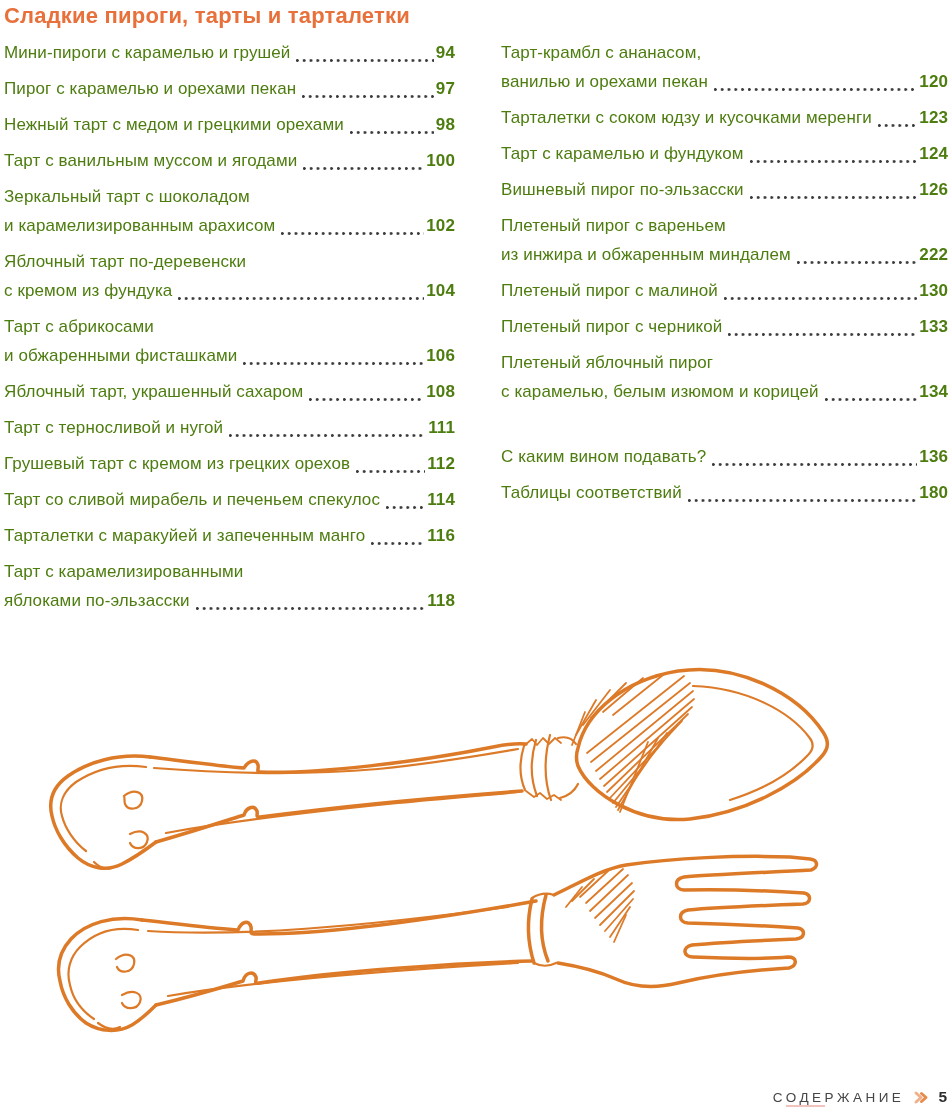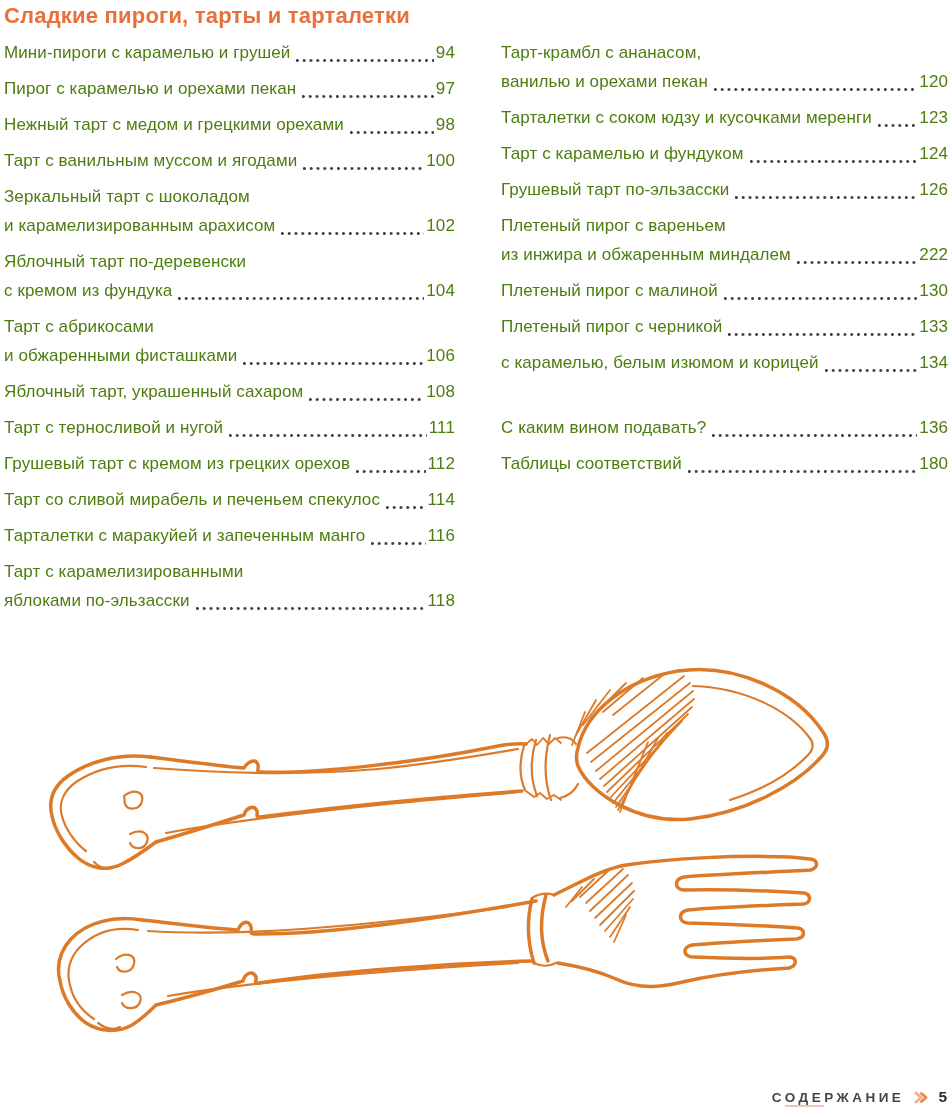--- a/index.html
+++ b/index.html
@@ -9,29 +9,29 @@
   .col{width:459px;}
   .col.right{width:455px;padding-top:36px;}
   .h1{margin:0 0 8px 0;font-size:22px;font-weight:bold;line-height:28px;letter-spacing:0.2px;color:#e8703a;}
   .toc-entry{margin-bottom:7px;}
   .toc-line{font-size:17px;line-height:29px;letter-spacing:0.1px;color:#4d7c0f;}
   .toc-line.flex{display:flex;align-items:baseline;}
   .toc-line .t{white-space:nowrap;}
   .leader{flex:1 1 auto;min-width:14px;height:3px;align-self:flex-end;margin:0 2px 5px 6px;
     background-image:radial-gradient(circle at 1.4px 1.5px,#3c3c3e 1.25px,rgba(0,0,0,0) 1.55px);
     background-size:6.8px 3px;background-repeat:repeat-x;}
-  .pg{white-space:nowrap;}
+  .pg{white-space:nowrap;font-weight:bold;}
   .back-matter{margin-top:36px;}
   .illus{position:absolute;}
   .illus path,.illus line{fill:none;stroke:#dd7a28;stroke-linecap:round;stroke-linejoin:round;}
   .illus .w35{stroke-width:3.5px;}
   .illus .w22{stroke-width:2.2px;}
   .illus .w18{stroke-width:1.8px;}
   .footer{position:absolute;top:1088px;right:4px;display:flex;align-items:center;gap:9px;}
-  .footer-label{font-size:13.5px;letter-spacing:3.5px;color:#454547;font-weight:700;}
+  .footer-label{font-size:13.5px;letter-spacing:3.5px;color:#454547;font-weight:400;}
   .footer-label .ul{border-bottom:2px solid #f2c3bd;}
   .footer-num{font-size:15.5px;font-weight:bold;color:#2d2d2f;letter-spacing:1px;}
 </style>
 </head>
 <body>
 
 <div class="page">
 
   <div class="columns">
     <div class="col left">
@@ -153,21 +153,21 @@
           </div>
           <div class="toc-entry">
             <div class="toc-line flex">
               <span class="t">Тарт с карамелью и фундуком</span>
               <span class="leader"></span>
               <span class="pg">124</span>
             </div>
           </div>
           <div class="toc-entry">
             <div class="toc-line flex">
-              <span class="t">Грушевый тарт по-эльзасски</span>
+              <span class="t">Вишневый пирог по-эльзасски</span>
               <span class="leader"></span>
               <span class="pg">126</span>
             </div>
           </div>
           <div class="toc-entry">
             <div class="toc-line">Плетеный пирог с вареньем</div>
             <div class="toc-line flex">
               <span class="t">из инжира и обжаренным миндалем</span>
               <span class="leader"></span>
               <span class="pg">222</span>
@@ -181,20 +181,21 @@
             </div>
           </div>
           <div class="toc-entry">
             <div class="toc-line flex">
               <span class="t">Плетеный пирог с черникой</span>
               <span class="leader"></span>
               <span class="pg">133</span>
             </div>
           </div>
           <div class="toc-entry">
+            <div class="toc-line">Плетеный яблочный пирог</div>
             <div class="toc-line flex">
               <span class="t">с карамелью, белым изюмом и корицей</span>
               <span class="leader"></span>
               <span class="pg">134</span>
             </div>
           </div>
         </div>
       <div class="back-matter">
           <div class="toc-entry">
             <div class="toc-line flex">

